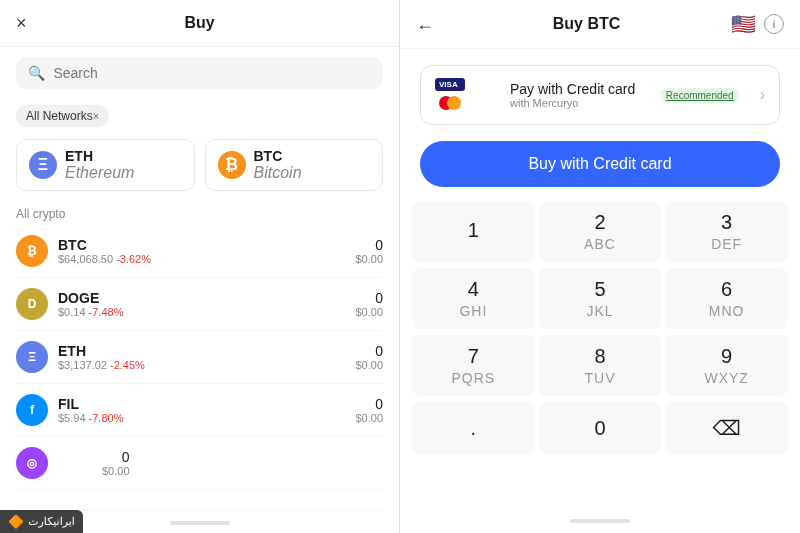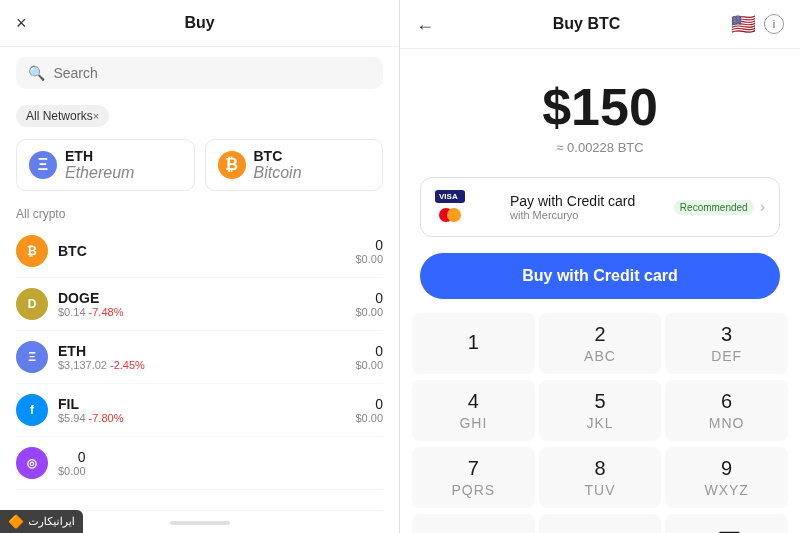--- a/index.html
+++ b/index.html
@@ -148,21 +148,21 @@
       font-weight: bold;
       margin-right: 10px;
       flex-shrink: 0;
     }
     .coin-info { flex: 1; }
     .coin-info .name { font-size: 14px; font-weight: 600; color: #1a1a1a; }
     .coin-info .price { font-size: 11px; color: #888; }
     .coin-info .price .change-neg { color: #e53935; }
     .coin-balance { text-align: right; }
     .coin-balance .bal-amount { font-size: 14px; color: #1a1a1a; }
-    .coin-balance .bal-usd { font-size: 11px; color: #888; }
+    .coin-balance .bal-usd { font-size: 11px; color: #888; margin-left: 44px; }
 
     
     .btc-sm { background: #F7931A; color: white; }
     .doge-sm { background: #C2A633; color: white; font-size: 10px; }
     .eth-sm { background: #627EEA; color: white; }
     .fil-sm { background: #0090FF; color: white; }
     .sol-sm { background: #9945FF; color: white; font-size: 10px; }
 
     .bottom-bar {
       height: 4px;
@@ -288,34 +288,35 @@
     .mc-circle2 { width: 14px; height: 14px; border-radius: 50%; background: #F79E1B; margin-left: -6px; }
     .payment-info { flex: 1; margin-left: 35px; }
     .payment-info .pay-title { font-size: 14px; font-weight: 500; color: #1a1a1a; }
     .payment-info .pay-sub { font-size: 11px; color: #888; }
     .recommended-badge {
       background: #e8f5e9;
       color: #2e7d32;
       font-size: 10px;
       padding: 2px 6px;
       border-radius: 10px;
-      margin-right: 6px;
+      margin-right: 20px;
       white-space: nowrap;
+      text-decoration: underline;
     }
     .chevron-right { color: #bbb; font-size: 16px; }
 
     .buy-btn {
       margin: 8px 20px 12px;
       background: #3366ff;
       color: #fff;
       border: none;
       border-radius: 50px;
       padding: 14px 0;
       font-size: 16px;
-      font-weight: 700;
+      font-weight: 400;
       width: calc(100% - 40px);
       cursor: pointer;
       text-align: center;
     }
 
     
     .numpad {
       flex: 1;
       padding: 0 10px;
     }
@@ -388,20 +389,21 @@
   </div>
 
   <div class="section-label">All crypto</div>
 
   <div class="crypto-list">
 
     <div class="crypto-item">
       <div class="coin-icon-sm btc-sm">₿</div>
       <div class="coin-info">
         <div class="name">BTC</div>
+        <div class="price">$64,068.50 <span class="change-neg">-3.62%</span></div>
       </div>
       <div class="coin-balance">
         <div class="bal-amount">0</div>
         <div class="bal-usd">$0.00</div>
       </div>
     </div>
 
     <div class="crypto-item">
       <div class="coin-icon-sm doge-sm">D</div>
       <div class="coin-info">
@@ -465,24 +467,20 @@
 <div class="right-panel">
   <div class="right-header">
     <span class="back-btn">←</span>
     <span class="right-title">Buy BTC</span>
     <div class="header-actions">
       <span class="flag-icon">🇺🇸</span>
       <div class="info-btn">i</div>
     </div>
   </div>
 
-  <div class="amount-display">
-    <div class="amount">$150</div>
-    <div class="crypto-equiv">≈ 0.00228 BTC</div>
-  </div>
 
   <div class="payment-option">
     <div class="payment-logos">
       <div class="card-logo">VISA</div>
       <div class="card-logo mc">
         <div class="mc-circle1"></div>
         <div class="mc-circle2"></div>
       </div>
     </div>
     <div class="payment-info">

